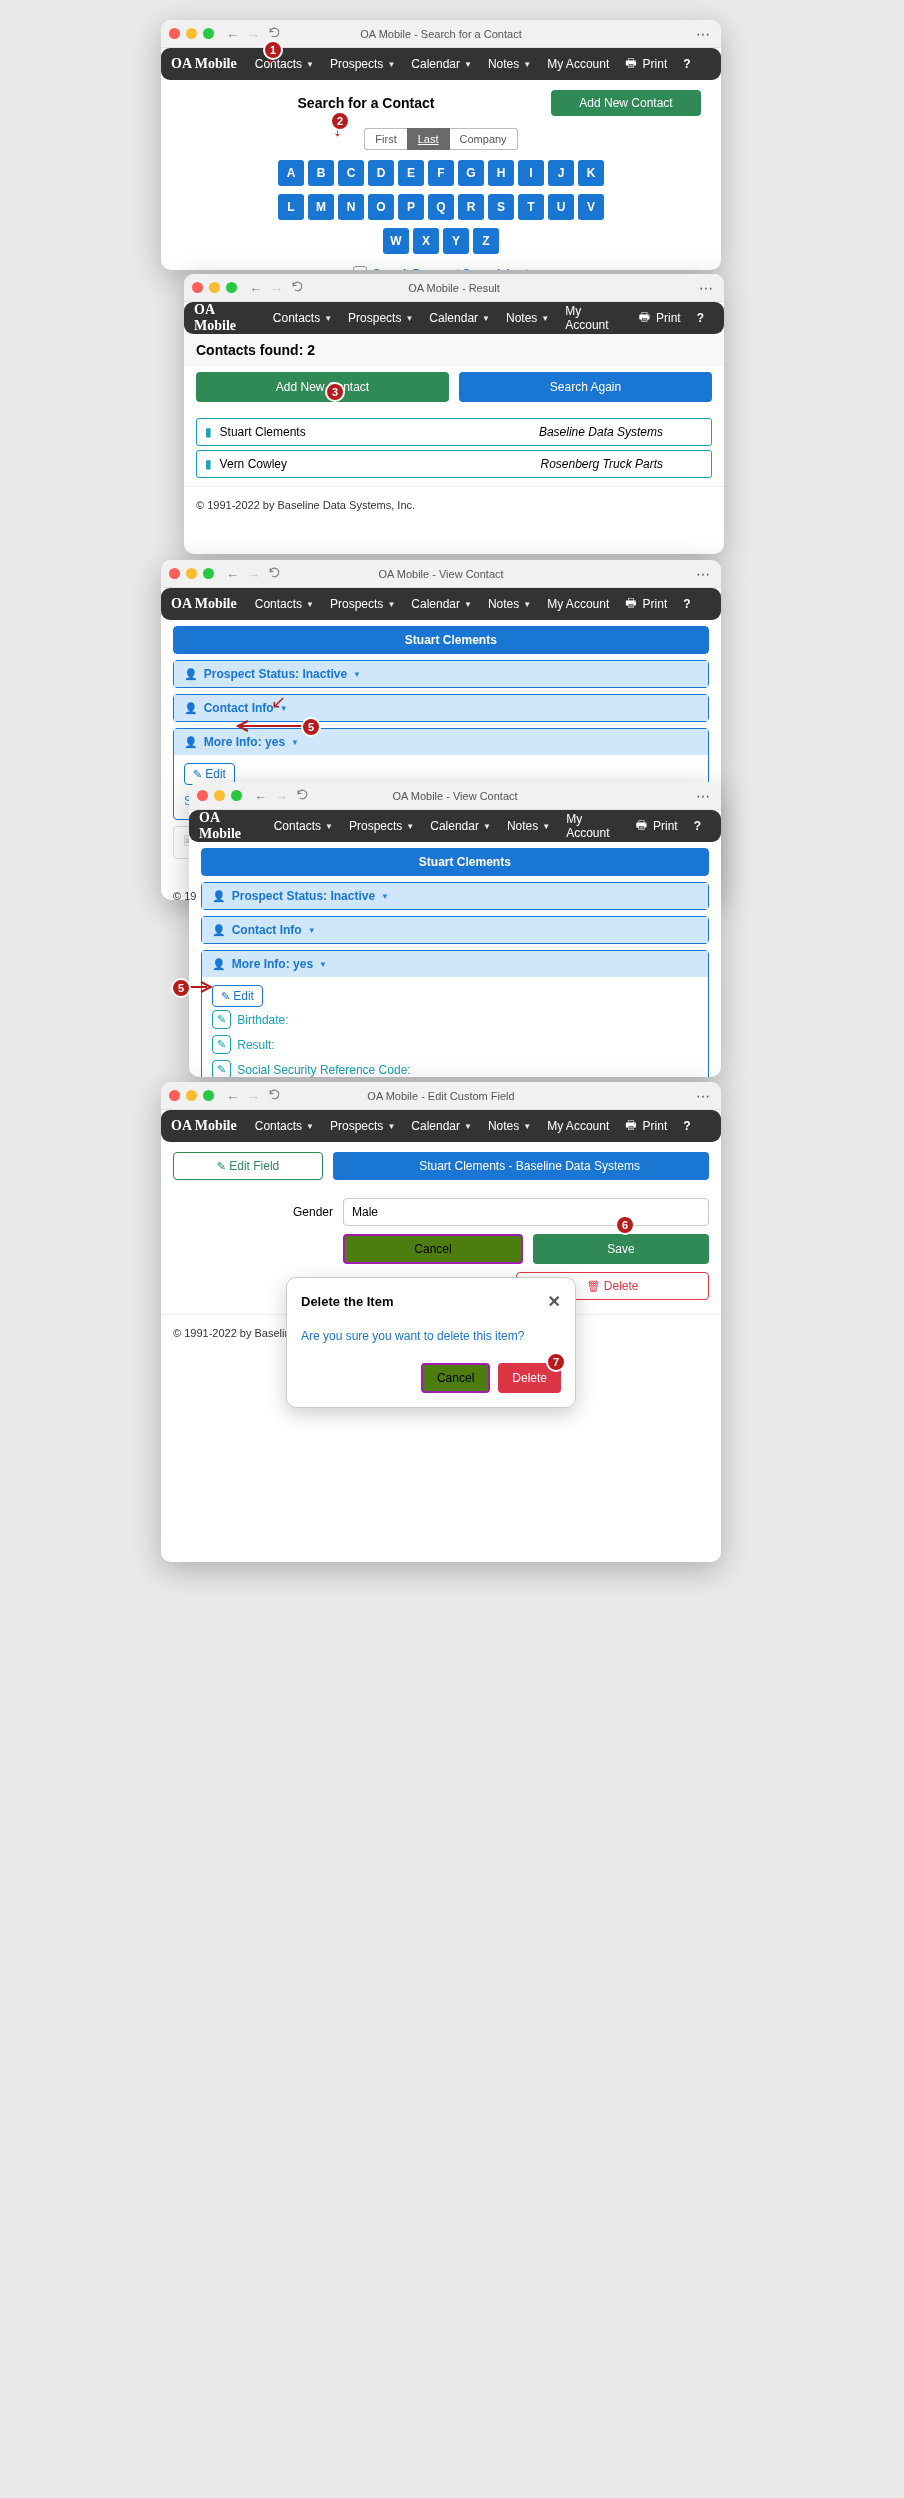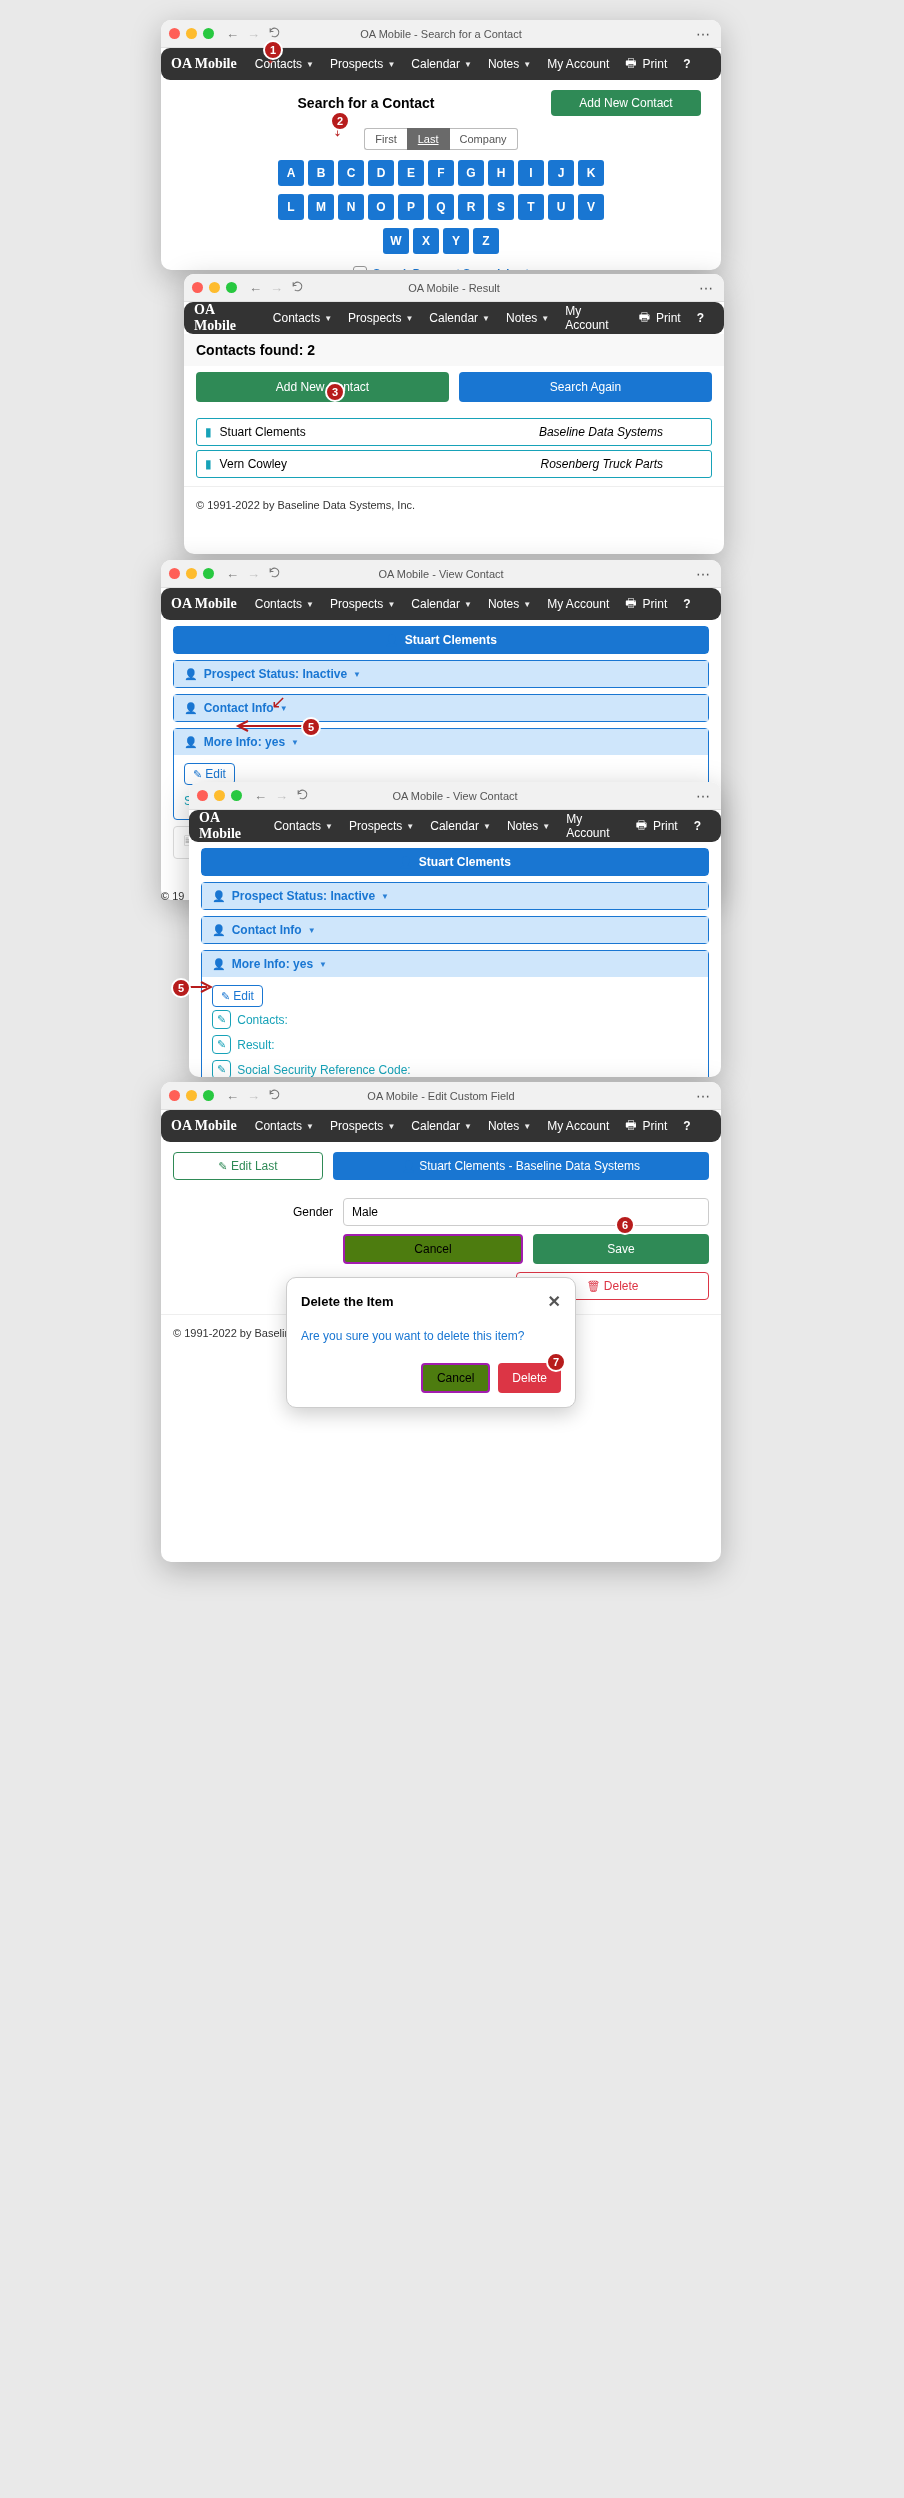--- a/index.html
+++ b/index.html
@@ -405,40 +405,40 @@
         </div>
     <div class="body">
       <div class="btn-outline-blue btn" style="display:inline-flex;gap:3px;">
             <span class="icon-pencil"></span>
             <span>Edit</span>
           </div>
       <div class="edit-field-row">
             <div class="btn-outline-teal btn">
               <span class="icon-pencil"></span>
             </div>
-            <span class="teal">Contacts:</span>
+            <span class="teal">Birthdate:</span>
           </div>
       <div class="edit-field-row">
             <div class="btn-outline-teal btn">
               <span class="icon-pencil"></span>
             </div>
             <span class="teal">Result:</span>
           </div>
       <div class="edit-field-row">
             <div class="btn-outline-teal btn">
               <span class="icon-pencil"></span>
             </div>
             <span class="teal">Social Security Reference Code:</span>
           </div>
       
     </div>
   </div>
 
 </div>
-<div style="position:absolute; left:0; top:870px; font-size:11px; color:#333;">© 19</div>
+<div style="position:absolute; left:12px; top:870px; font-size:11px; color:#333;">© 19</div>
 <div class="badge-num" style="left: 10px; top: 958px;">5</div>
 <svg style="position:absolute; left:28px; top:961px; width:24px; height:14px;">
       <path d="M0 6 L18 6" stroke="#b71c1c" stroke-width="2"></path>
       <path d="M12 1 L22 6 L12 11" fill="none" stroke="#b71c1c" stroke-width="2"></path>
     </svg>
 
 <div class="window" style="left: 0; top: 1062px; width: 560px; height: 480px;">
   <div class="titlebar">
     <div class="traffic">
           <div class="tl-close"></div>
@@ -476,21 +476,21 @@
     <span class="menu-item">
           <span>My Account</span>
         </span>
     <span class="menu-item">
           <span class="icon-print"></span>
           <span>Print</span>
         </span>
     <span class="menu-item help-icon">?</span>
   </div>
   <div style="display:flex; gap:10px; padding:10px 12px;">
-    <div class="btn btn-outline-green" style="flex:0 0 150px;"><span class="icon-pencil"></span>&nbsp;<span>Edit Last</span></div>
+    <div class="btn btn-outline-green" style="flex:0 0 150px;"><span class="icon-pencil"></span>&nbsp;<span>Edit Field</span></div>
     <div class="btn btn-blue" style="flex:1;"><span class="icon-person"></span>&nbsp;<span>Stuart Clements - Baseline Data Systems</span></div>
   </div>
   <div class="field-row">
     <div class="field-label">Gender</div>
     <input class="field-input" value="Male" style="">
   </div>
   <div class="field-row">
     <div class="field-label"></div>
     <div style="flex:1; display:flex; gap:10px;">
       <div class="btn btn-outline" style="flex:1;">Cancel</div>

